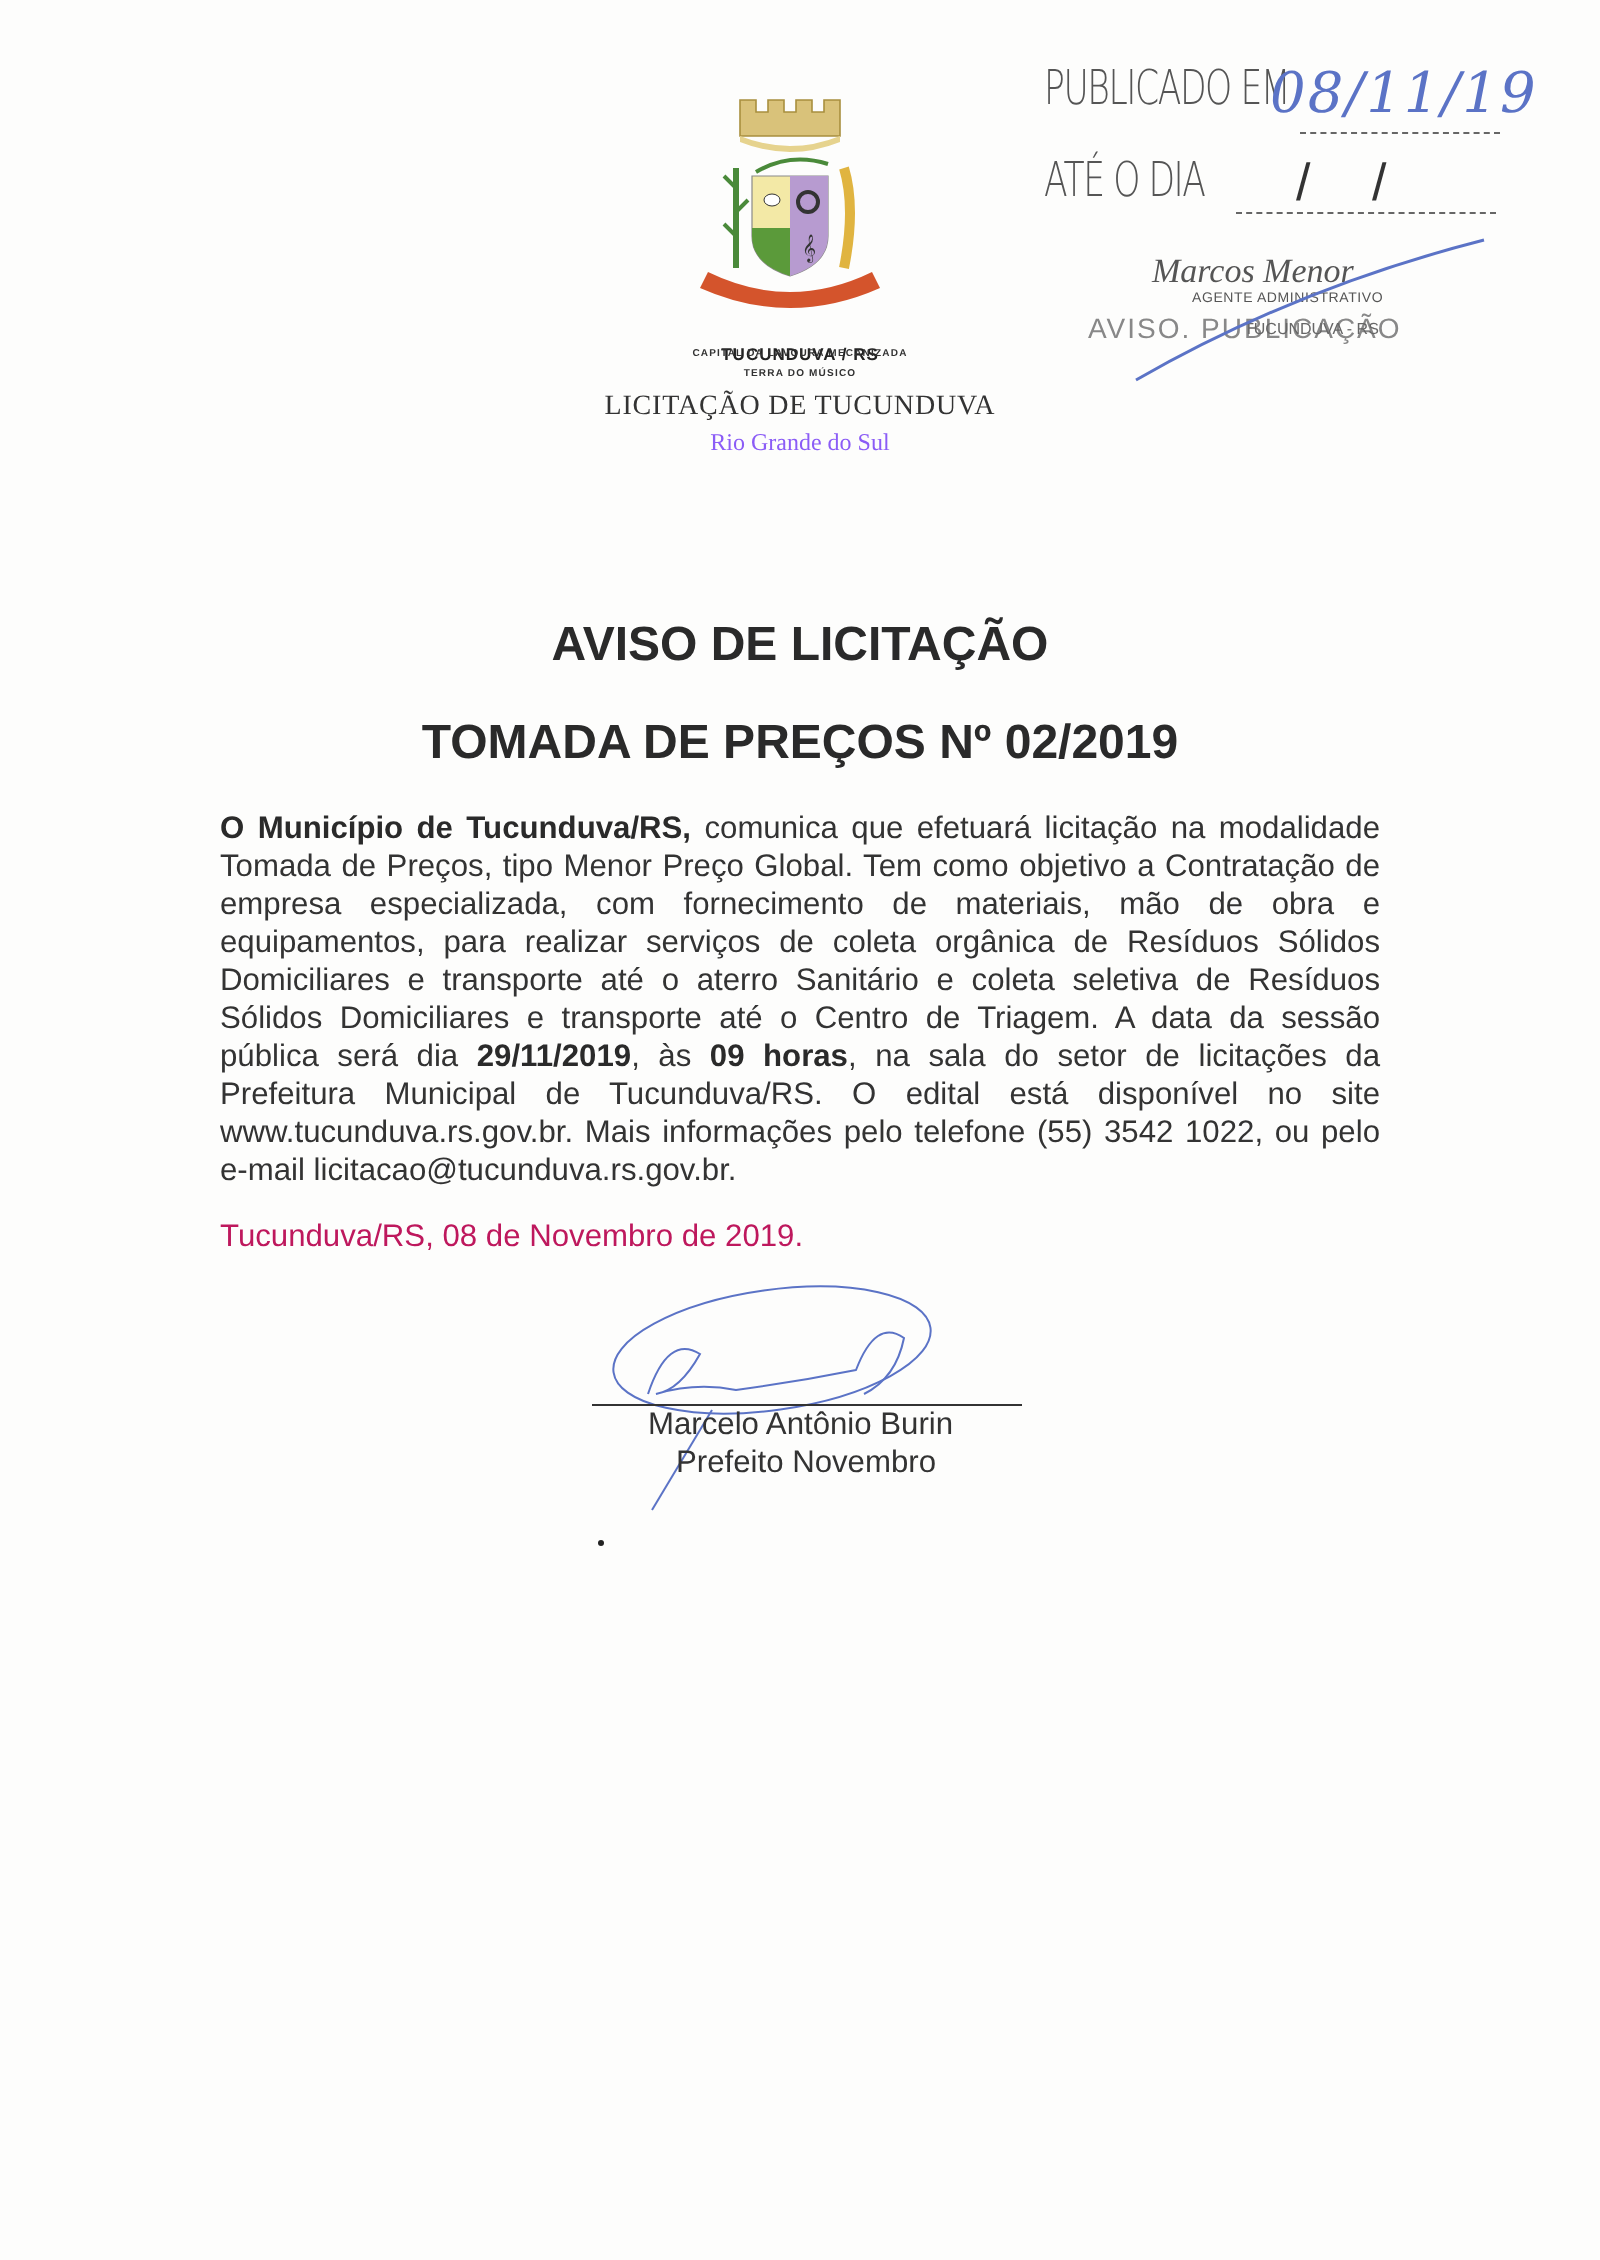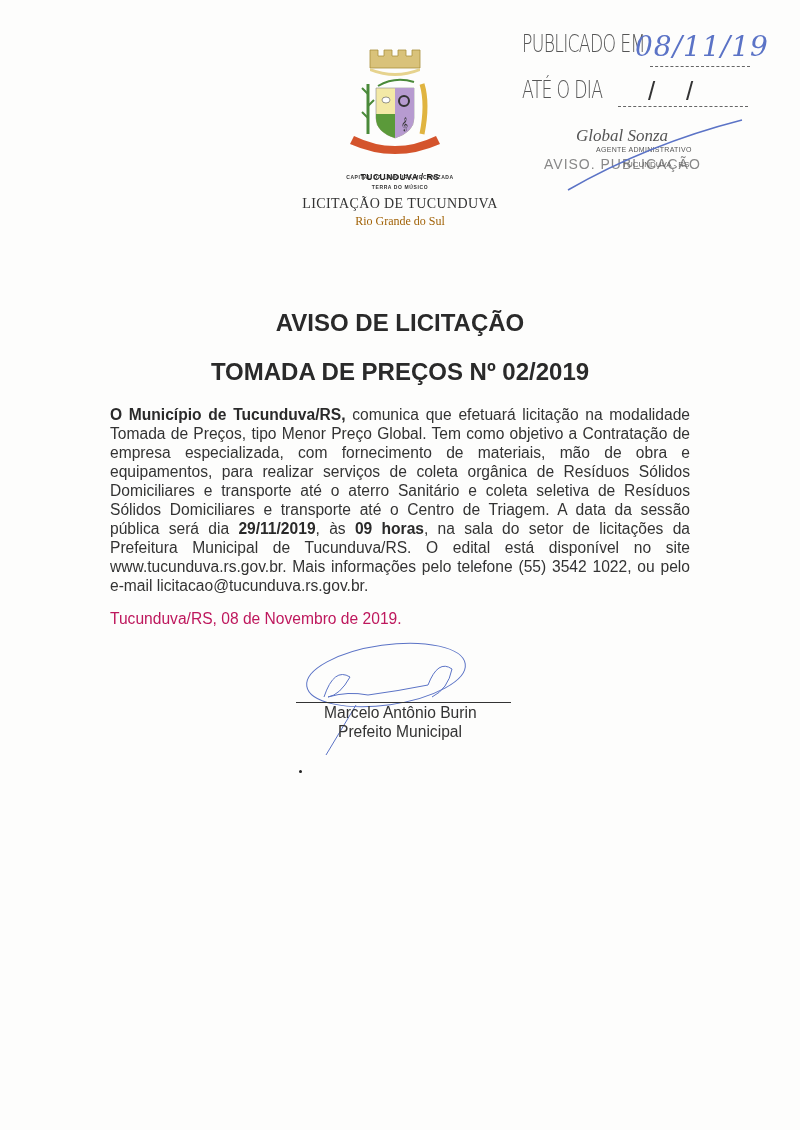--- a/index.html
+++ b/index.html
@@ -8,21 +8,21 @@
     background: #fdfdfc;
     font-family: "Liberation Sans", sans-serif;
     color: #2b2b2b;
   }
   .crest { position: absolute; left: 340px; top: 44px; width: 110px; height: 112px; }
   .header-text { position: absolute; left: 250px; width: 300px; text-align: center; }
   .city-line { top: 172px; font-size: 8.5px; font-weight: bold; letter-spacing: 0.5px; color: #222; }
   .tag1 { top: 174px; font-size: 5px; font-weight: bold; letter-spacing: 0.6px; color: #333; }
   .tag2 { top: 184px; font-size: 5px; font-weight: bold; letter-spacing: 0.6px; color: #333; }
   .muni { top: 196px; font-family: "Liberation Serif", serif; font-size: 14px; letter-spacing: 0.4px; color: #333; }
-  .state { top: 214px; font-family: "Liberation Serif", serif; font-size: 12px; color: #a16207; }
+  .state { top: 214px; font-family: "Liberation Serif", serif; font-size: 12px; color: #8b5cf6; }
 
   .stamp { position: absolute; left: 518px; top: 24px; width: 260px; height: 170px; color: #555; }
   .stamp .row { position: absolute; font-family: "DejaVu Sans", sans-serif; font-weight: 300; letter-spacing: -1px; }
   .stamp .r1 { left: 4px; top: 6px; font-size: 24px; transform: scaleX(0.72); transform-origin: left top; }
   .stamp .r2 { left: 4px; top: 52px; font-size: 24px; transform: scaleX(0.72); transform-origin: left top; }
   .stamp .hand { position: absolute; font-family: "DejaVu Serif", serif; font-style: italic; color: #5b73c6; }
   .stamp .h1 { left: 117px; top: 6px; font-size: 28px; letter-spacing: 1px; }
   .stamp .line { position: absolute; height: 0; border-top: 1px dashed #666; }
   .stamp .slash { position: absolute; font-size: 26px; color: #333; }
   .stamp .name { position: absolute; left: 58px; top: 102px; font-family: "Liberation Serif", serif; font-style: italic; font-size: 17px; color: #555; }
@@ -82,21 +82,21 @@
 <div class="header-text state">Rio Grande do Sul</div>
 
 <div class="stamp">
   <div class="row r1">PUBLICADO EM</div>
   <div class="hand h1">08/11/19</div>
   <div class="line" style="left:132px; top:42px; width:100px;"></div>
   <div class="row r2">ATÉ O DIA</div>
   <div class="slash" style="left:130px; top:52px;">/</div>
   <div class="slash" style="left:168px; top:52px;">/</div>
   <div class="line" style="left:100px; top:82px; width:130px;"></div>
-  <div class="name">Global Sonza</div>
+  <div class="name">Marcos Menor</div>
   <div class="role">AGENTE ADMINISTRATIVO</div>
   <div class="resp">AVISO. PUBLICAÇÃO</div>
   <div class="city">TUCUNDUVA - RS</div>
   <svg class="stroke" width="260" height="170">
     <path d="M50 166 Q130 120 224 96" stroke="#5b73c6" stroke-width="1.5" fill="none"></path>
   </svg>
 </div>
 
 <h1>AVISO DE LICITAÇÃO</h1>
 <h2>TOMADA DE PREÇOS Nº 02/2019</h2>
@@ -108,16 +108,16 @@
 <div class="date-line">Tucunduva/RS, 08 de Novembro de 2019.</div>
 
 <div class="sig-area">
   <svg width="220" height="130">
     <ellipse cx="90" cy="40" rx="80" ry="30" stroke="#5b73c6" stroke-width="1" fill="none" transform="rotate(-8 90 40)"></ellipse>
     <path d="M28 62 q10 -30 26 -20 q-10 18 -22 20 q20 -6 40 -2 q30 -4 60 -10 q10 -26 24 -16 q-4 20 -20 28" stroke="#5b73c6" stroke-width="1" fill="none"></path>
     <path d="M30 120 L60 70" stroke="#5b73c6" stroke-width="1"></path>
   </svg>
   <div class="sig-line"></div>
   <div class="sig-name">Marcelo Antônio Burin</div>
-  <div class="sig-role">Prefeito Municipal</div>
+  <div class="sig-role">Prefeito Novembro</div>
 </div>
 
 <div class="speck" style="left:299px; top:770px;"></div>
 
 </body></html>

